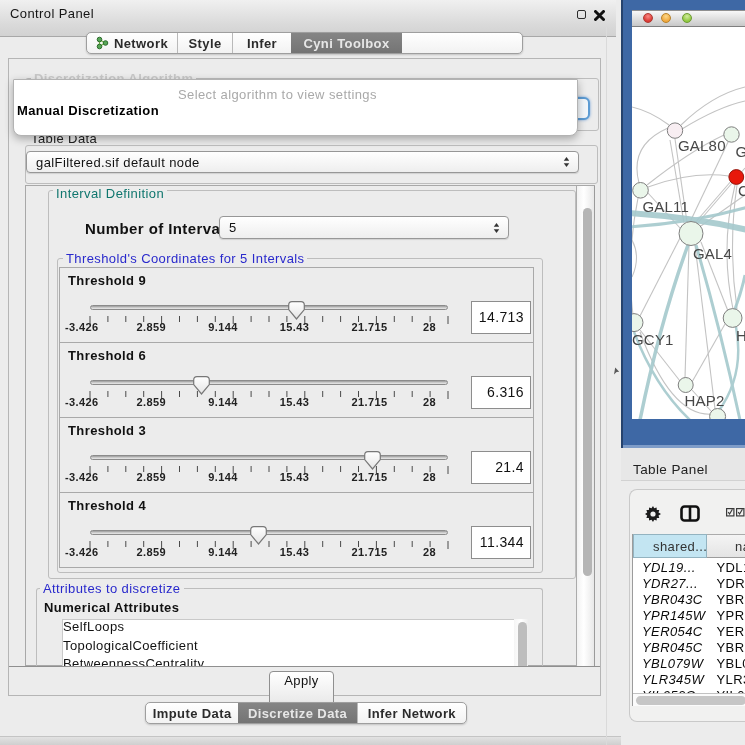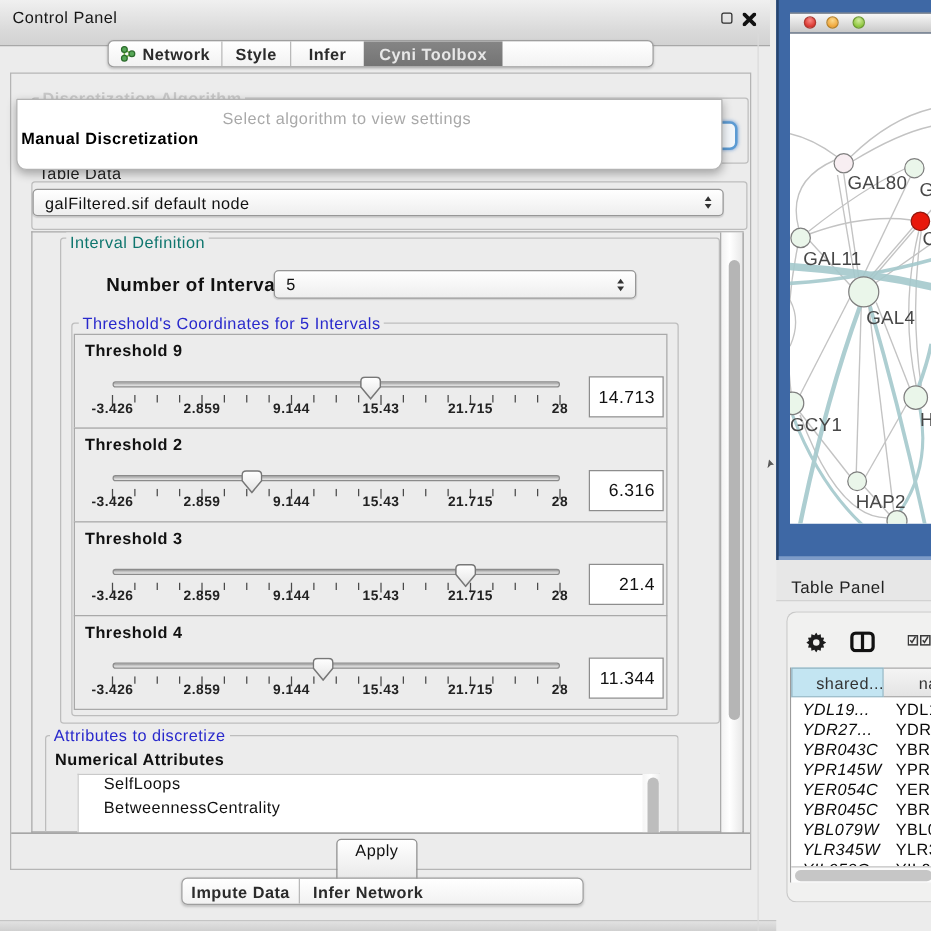--- a/index.html
+++ b/index.html
@@ -31,24 +31,24 @@
   font-size:13px; color:#111; display:flex; align-items:center; padding-left:9px; }
 .updn { position:absolute; right:8px; top:50%; transform:translateY(-50%); width:7px; height:11px; }
 
 .thp { position:absolute; left:59px; width:475px; height:76px; border:1px solid #a9a9a9; background:#ececec; }
 .thp b { position:absolute; left:8px; top:5px; font-size:13px; color:#111; }
 .track { position:absolute; left:30px; top:37px; width:358px; height:5px; border:1px solid #8b8b8b;
   border-radius:3px; background:linear-gradient(#989898,#c6c6c6 45%,#e9e9e9); }
 .thumb { position:absolute; top:33px; }
 .vbox { position:absolute; left:411px; top:33px; width:60px; height:33px; border:1px solid #8d8d8d;
   background:#fff; font-size:14px; color:#111; text-align:right; line-height:31px; padding-right:6px; }
-.ticklbl { position:absolute; top:53px; font-size:11px; font-weight:bold; color:#222; width:50px; text-align:center; }
+.ticklbl { position:absolute; top:53px; font-size:11px; font-weight:bold; color:#222; width:50px; }
 
 #numlist { left:62px; top:619px; width:466px; height:47px; background:#fff; border:1px solid #c9c9c9; border-bottom:none; overflow:hidden; font-size:13px; color:#111; }
-#numlist div { padding-left:20px; height:18.5px; line-height:14px; }
+#numlist div { padding-left:0; height:18.5px; line-height:14px; }
 
 #applybtn { left:269px; top:671px; width:65px; height:36px; border:1px solid #8f8f8f; border-radius:4px;
   background:linear-gradient(#ffffff,#e7e7e7); font-size:13px; color:#111; text-align:center; line-height:18px; }
 
 #popup { left:13px; top:79px; width:565px; height:57px; background:#fff;
   border:1px solid #b3b3b3; border-radius:1px 1px 8px 8px;
   box-shadow:0 3px 8px rgba(0,0,0,0.3); }
 
 #netwin { left:621px; top:0; width:124px; height:448px; background:#3e68a5;
   border-left:2px solid #26436e; }
@@ -172,21 +172,21 @@
       <defs>
         <linearGradient id="tg267" x1="0" y1="0" x2="0" y2="1">
           <stop offset="0" stop-color="#ffffff"></stop>
           <stop offset="1" stop-color="#e4e4e4"></stop>
         </linearGradient>
       </defs>
     </svg>
   <div class="vbox">14.713</div>
 </div>
 <div class="thp" style="top:342px">
-  <b>Threshold 2</b>
+  <b>Threshold 6</b>
   <div class="track"></div>
   <svg style="position:absolute;left:0;top:48px" width="420" height="10" viewBox="0 0 420 10">
       <line x1="30.00" y1="0" x2="30.00" y2="8" stroke="#4a4a4a" stroke-width="1"></line>
       <line x1="47.90" y1="0" x2="47.90" y2="6" stroke="#4a4a4a" stroke-width="1"></line>
       <line x1="65.80" y1="0" x2="65.80" y2="6" stroke="#4a4a4a" stroke-width="1"></line>
       <line x1="83.70" y1="0" x2="83.70" y2="6" stroke="#4a4a4a" stroke-width="1"></line>
       <line x1="101.60" y1="0" x2="101.60" y2="8" stroke="#4a4a4a" stroke-width="1"></line>
       <line x1="119.50" y1="0" x2="119.50" y2="6" stroke="#4a4a4a" stroke-width="1"></line>
       <line x1="137.40" y1="0" x2="137.40" y2="6" stroke="#4a4a4a" stroke-width="1"></line>
       <line x1="155.30" y1="0" x2="155.30" y2="6" stroke="#4a4a4a" stroke-width="1"></line>
@@ -306,39 +306,41 @@
       </defs>
     </svg>
   <div class="vbox">11.344</div>
 </div>
 
 <div class="group" style="left:36px;top:588px;width:507px;height:78px;border-bottom:none;border-radius:3px 3px 0 0"></div>
 <div class="gtitle" style="left:40px;top:581px;color:#2929cc">Attributes to discretize</div>
 <div class="abs" style="left:44px;top:600px;font-size:13px;font-weight:bold;color:#111">Numerical Attributes</div>
 <div id="numlist" class="abs">
   <div>SelfLoops</div>
+  <div>TopologicalCoefficient</div>
   <div>BetweennessCentrality</div>
 </div>
 <div class="abs" style="left:514px;top:619px;width:14px;height:47px;background:linear-gradient(to right,#f5f5f5,#ffffff 50%,#ededed)"></div>
 <div class="abs" style="left:518px;top:622px;width:9px;height:44px;border-radius:4.5px 4.5px 0 0;background:#bdbdbd"></div>
 
 <div id="vsb" class="abs">
     <div></div>
   </div>
 
 <div class="abs" style="left:9px;top:666px;width:591px;height:1px;background:#8f8f8f"></div>
 <div id="applybtn" class="abs">Apply</div>
 
 <div id="popup" class="abs">
   <div class="abs" style="left:164px;top:7px;font-size:13px;color:#a9a9a9">Select algorithm to view settings</div>
   <div class="abs" style="left:3px;top:23px;font-size:13px;font-weight:bold;color:#000">Manual Discretization</div>
 </div>
 
 <div id="bottabs" class="tabbar abs">
   <div class="tab" style="width:93px">Impute Data</div>
+  <div class="tab sel" style="width:119px">Discretize Data</div>
   <div class="tab sep" style="width:110px">Infer Network</div>
 </div>
 <div id="bottomstrip" class="abs"></div>
 
 <div id="netwin" class="abs"></div>
 <div id="nettitle" class="abs">
   <div class="light" style="left:11px;background:radial-gradient(circle at 50% 30%,#f98984,#da3832 70%);border:1px solid #ad3a32"></div>
   <div class="light" style="left:29px;background:radial-gradient(circle at 50% 30%,#fbd88a,#f0a73c 70%);border:1px solid #b7822a"></div>
   <div class="light" style="left:50px;background:radial-gradient(circle at 50% 30%,#d2eb9e,#8fc83e 70%);border:1px solid #6d9b33"></div>
 </div>

